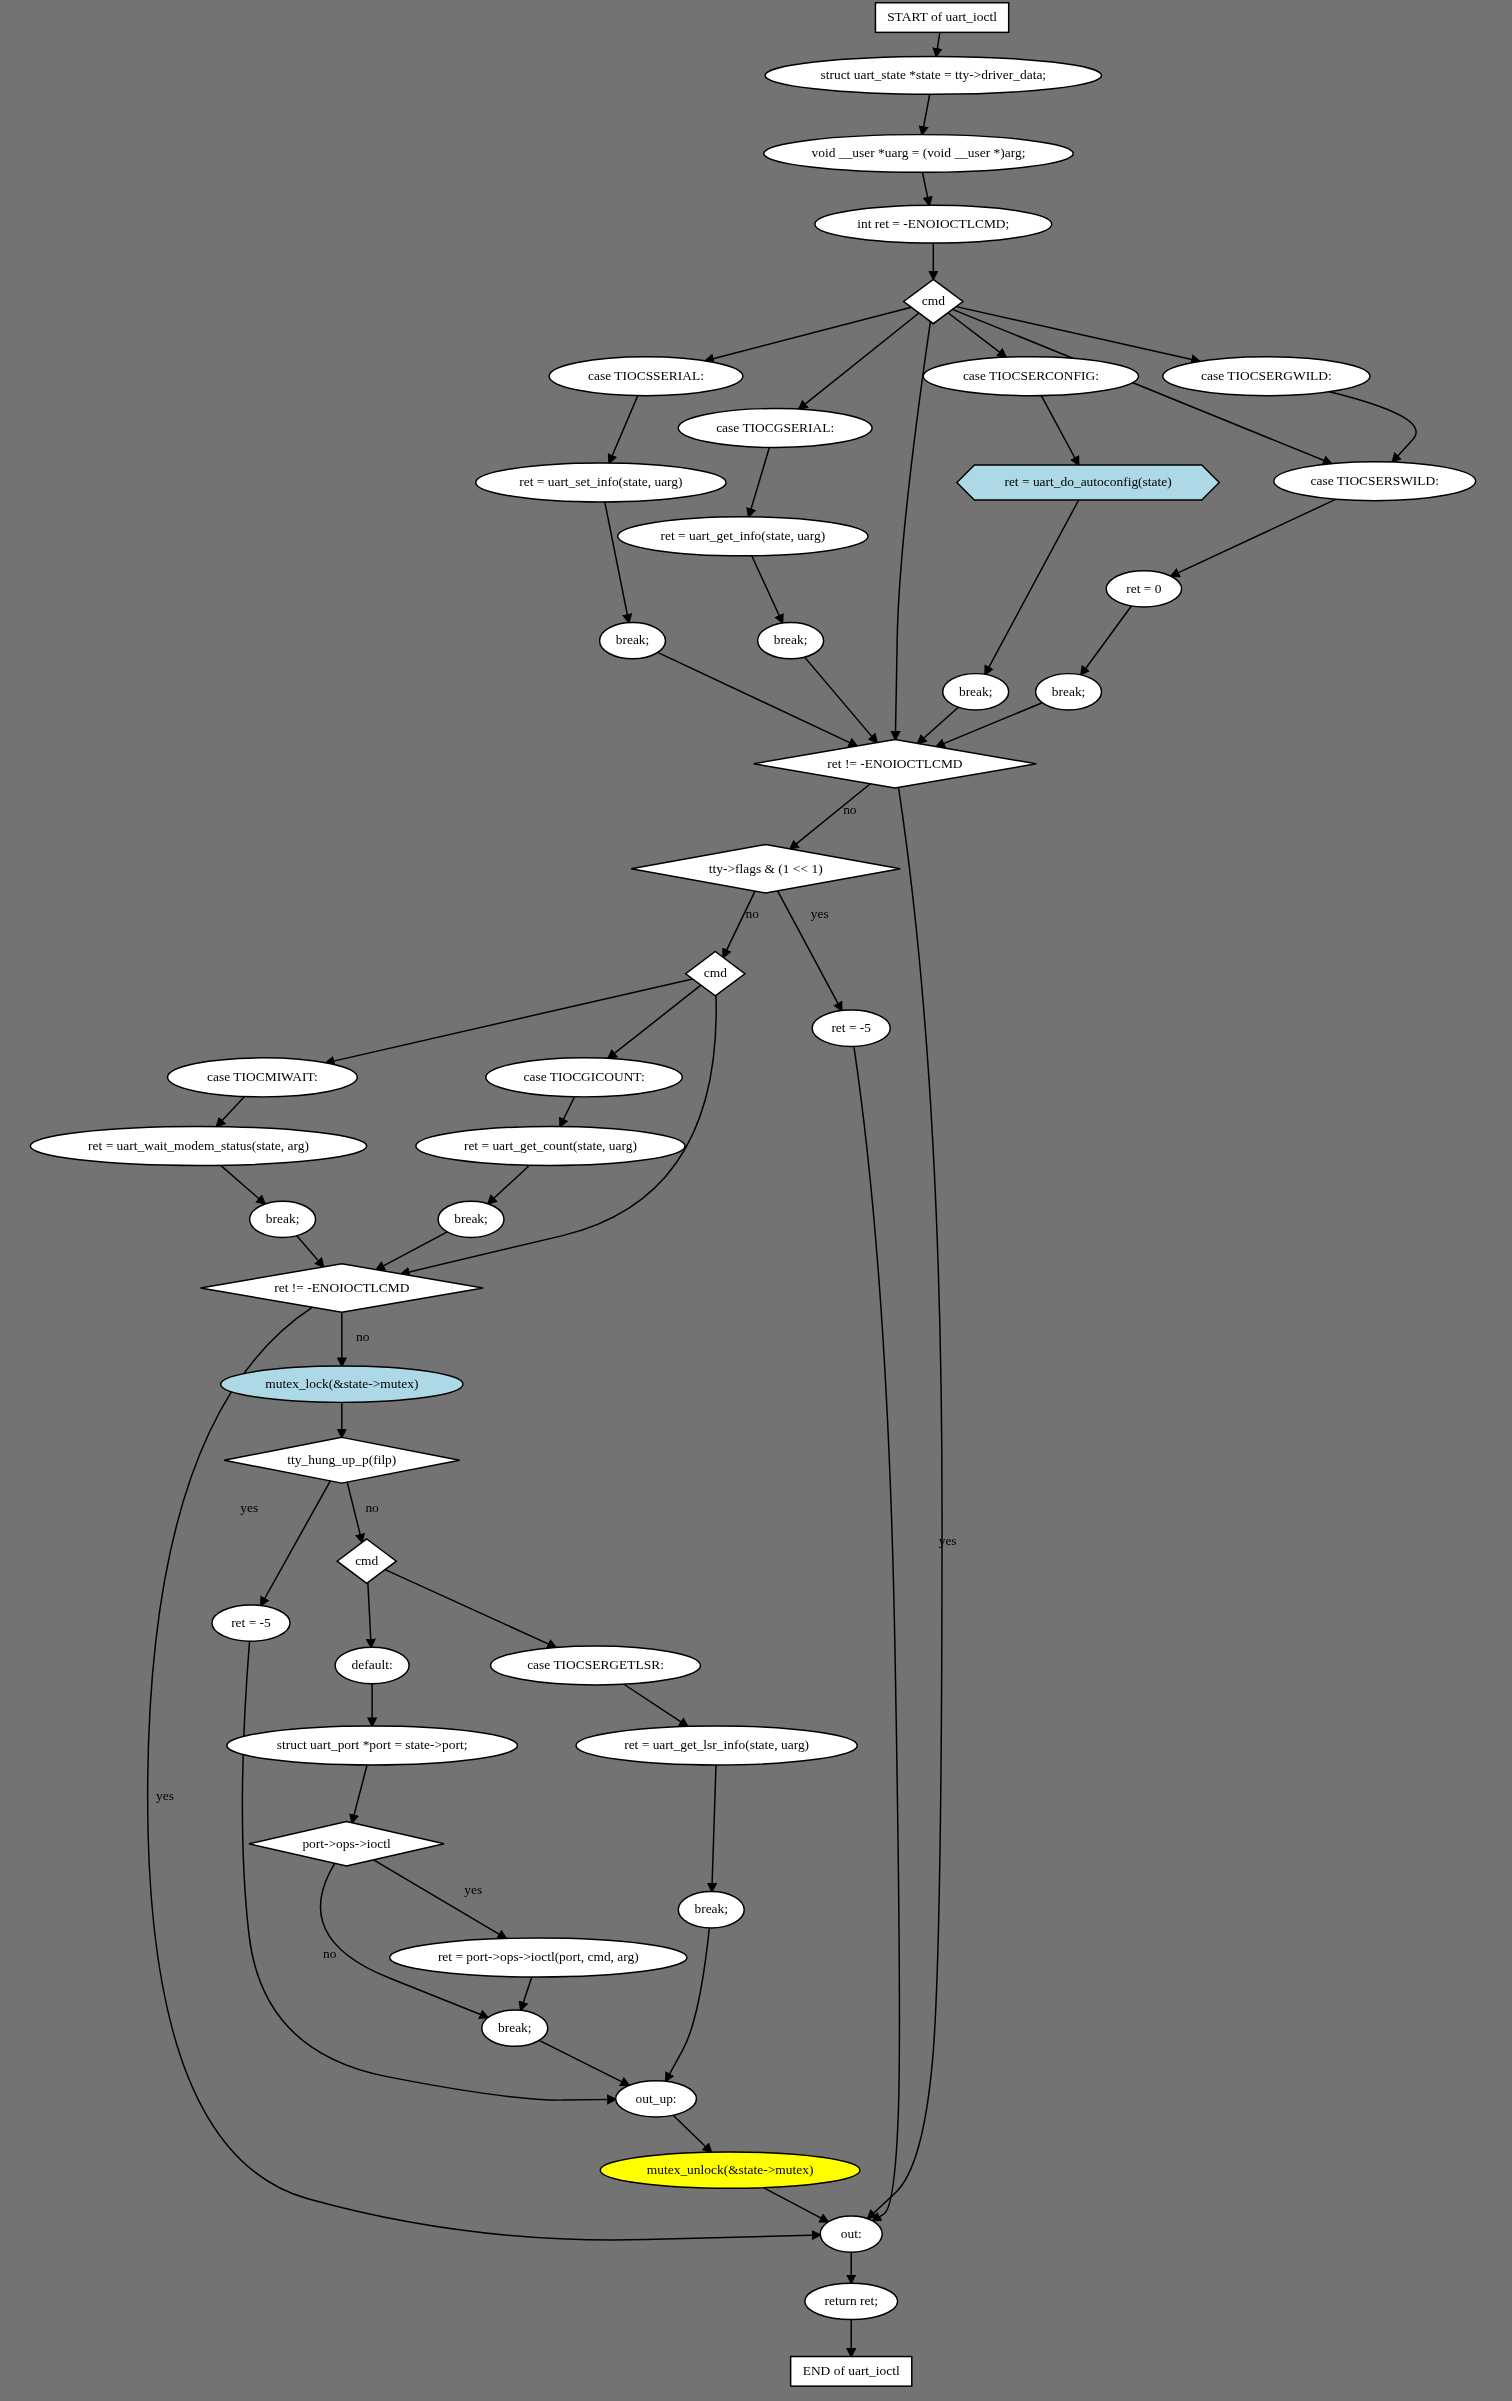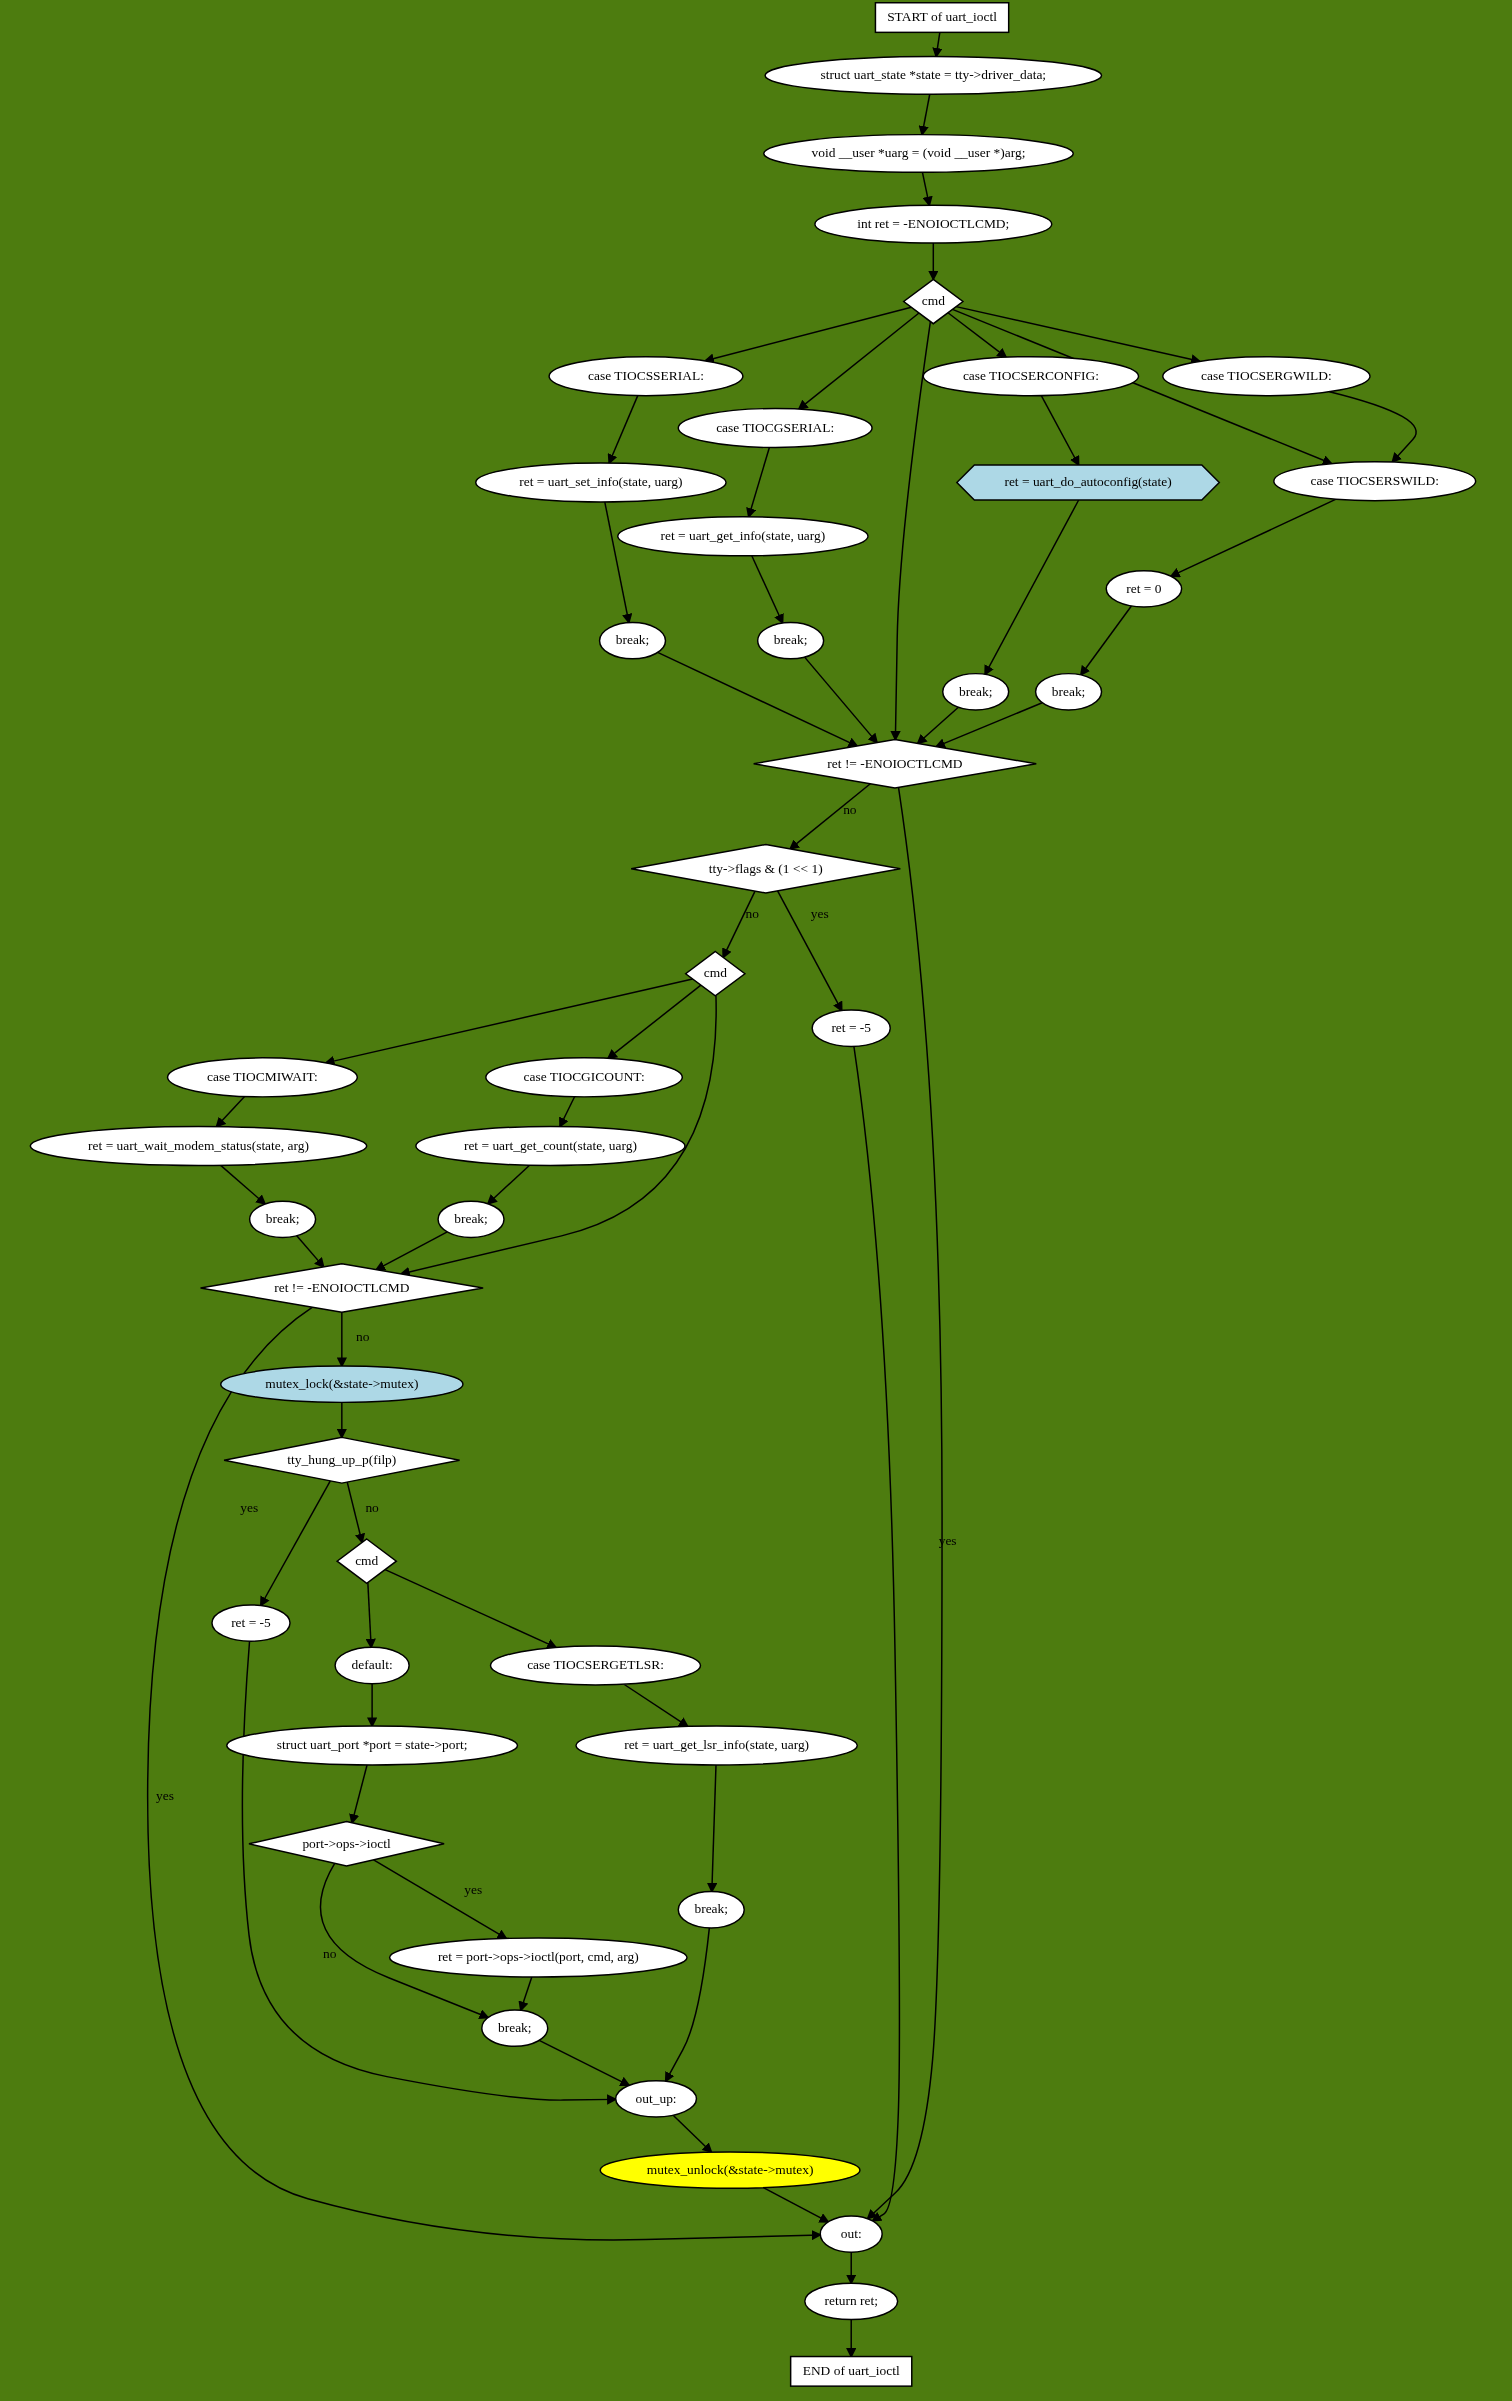--- a/index.html
+++ b/index.html
@@ -1,16 +1,16 @@
 <!DOCTYPE html>
 <html style="font-size:10.8px"><head>
 <meta charset="utf-8">
 <style>
   html,body{margin:0;padding:0;background:#ffffff;}
-  #canvas{position:relative;width:1512px;height:2401px;background:#4d7c0f;
+  #canvas{position:relative;width:1512px;height:2401px;background:#737373;
           font-family:"Liberation Serif","DejaVu Serif",serif;}
   svg{position:absolute;top:0;left:0;width:1512px;height:2401px;overflow:visible;}
   .edge{fill:none;stroke:#000000;stroke-width:2.2;}
   .nodeshape{stroke:#000000;stroke-width:2.2;}
   .nlabel{font-family:"Liberation Serif","DejaVu Serif",serif;
           font-size:20px;fill:#000;text-anchor:middle;dominant-baseline:middle;}
   .elabel{font-family:"Liberation Serif","DejaVu Serif",serif;
           font-size:20px;fill:#000;text-anchor:start;dominant-baseline:middle;}
 </style>
 </head>

